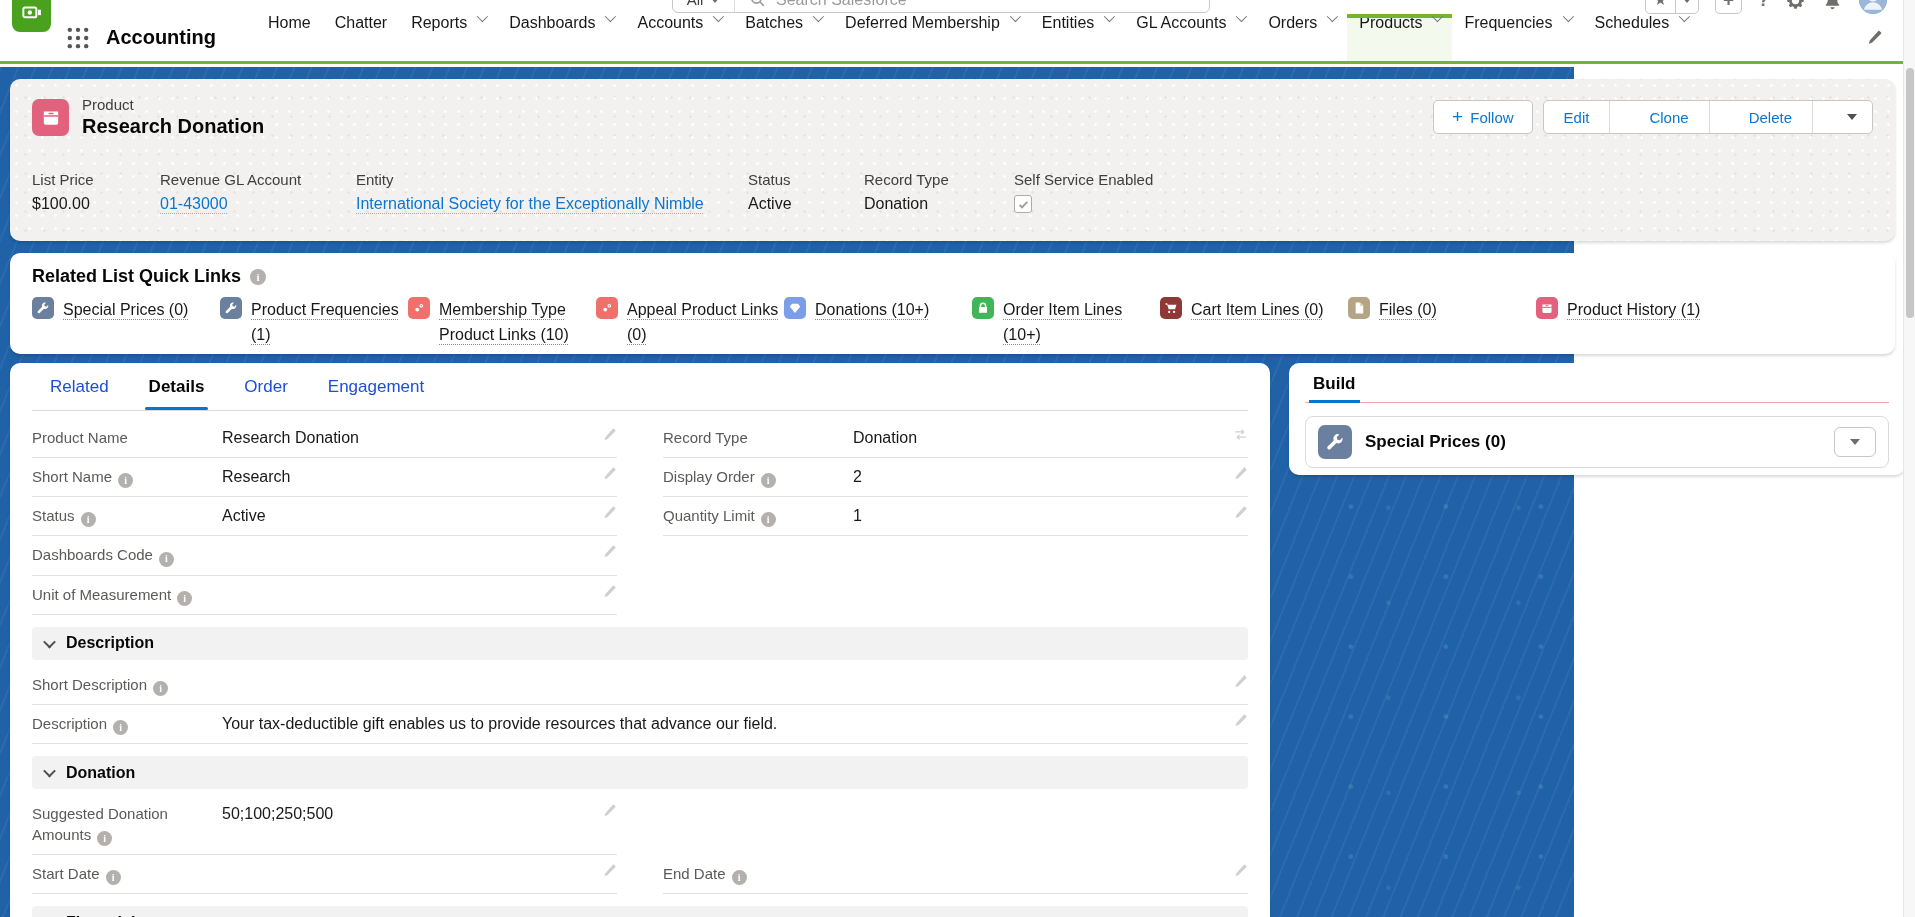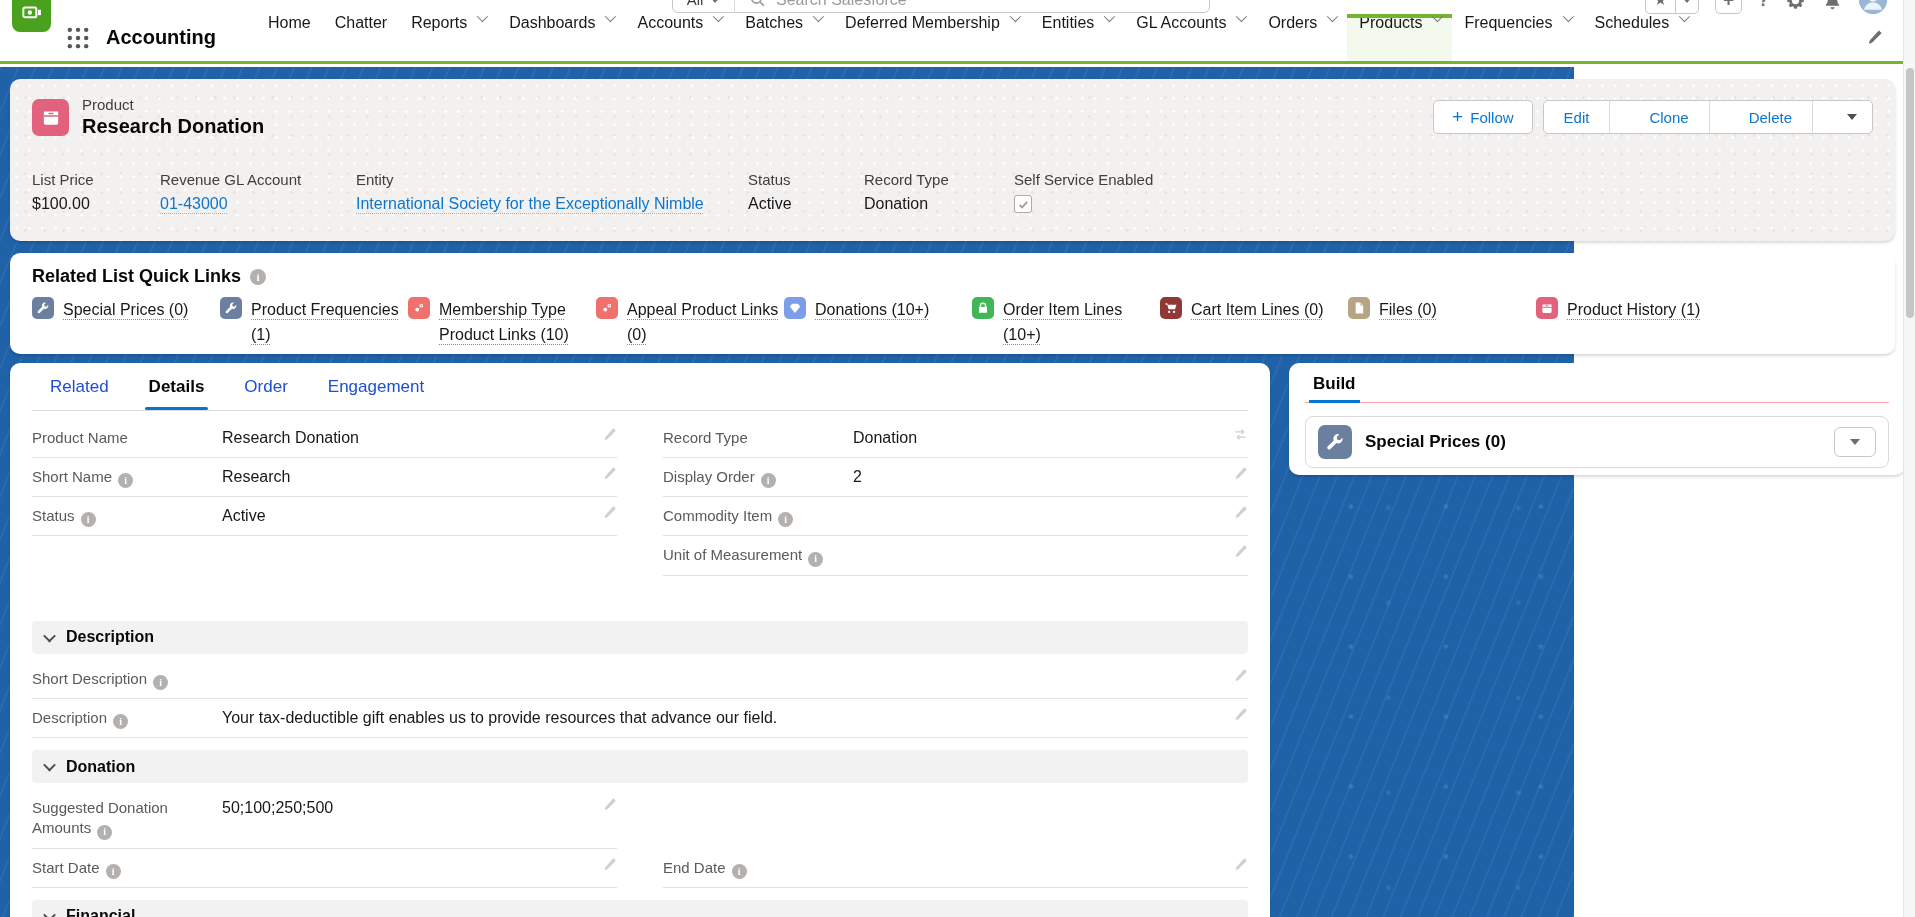--- a/index.html
+++ b/index.html
@@ -420,23 +420,30 @@
             </svg></button>
       </div>
 
       <div class="frow">
         <div class="flabel"><span>Status</span><span class="info">i</span></div>
         <div class="fvalue">Active</div>
         <button class="fedit"><svg width="15" height="15" viewBox="0 0 16 16">
               <path fill="currentColor" d="M11.6 1.8c.3-.3.8-.3 1.1 0l1.5 1.5c.3.3.3.8 0 1.1l-8.6 8.6-2.9.8.8-2.9z"></path>
             </svg></button>
       </div>
-
-      <div class="frow">
-        <div class="flabel"><span>Commodity Item</span><span class="info">i</span></div>
+      <div class="frow">
+        <div class="flabel"><span>Quantity Limit</span><span class="info">i</span></div>
+        <div class="fvalue">1</div>
+        <button class="fedit"><svg width="15" height="15" viewBox="0 0 16 16">
+              <path fill="currentColor" d="M11.6 1.8c.3-.3.8-.3 1.1 0l1.5 1.5c.3.3.3.8 0 1.1l-8.6 8.6-2.9.8.8-2.9z"></path>
+            </svg></button>
+      </div>
+
+      <div class="frow">
+        <div class="flabel"><span>Dashboards Code</span><span class="info">i</span></div>
         <div class="fvalue"></div>
         <button class="fedit"><svg width="15" height="15" viewBox="0 0 16 16">
               <path fill="currentColor" d="M11.6 1.8c.3-.3.8-.3 1.1 0l1.5 1.5c.3.3.3.8 0 1.1l-8.6 8.6-2.9.8.8-2.9z"></path>
             </svg></button>
       </div>
       <div class="frow fempty"></div>
 
       <div class="frow">
         <div class="flabel"><span>Unit of Measurement</span><span class="info">i</span></div>
         <div class="fvalue"></div>

